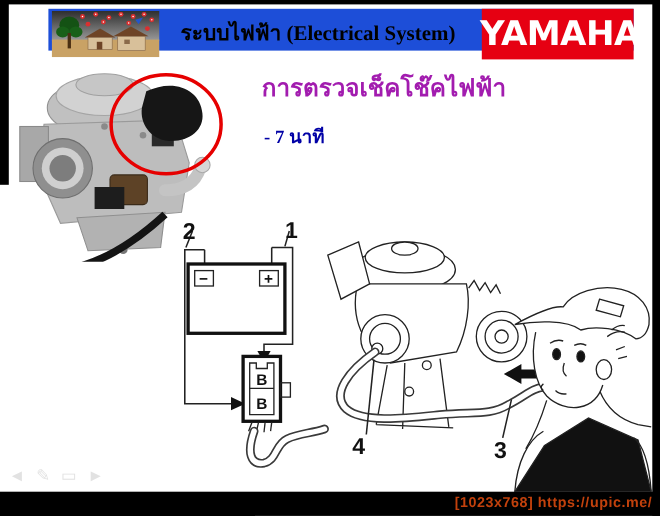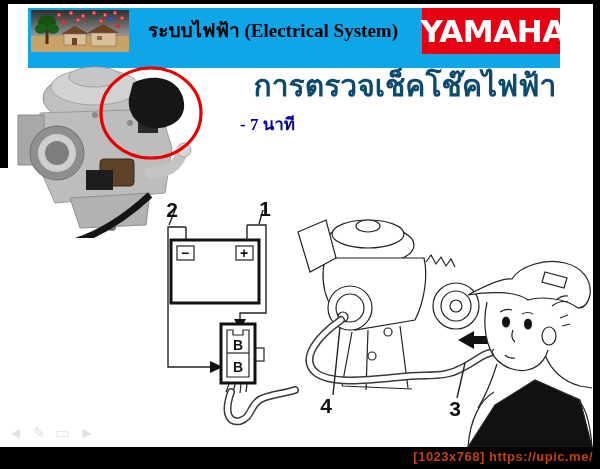--- a/index.html
+++ b/index.html
@@ -5,33 +5,33 @@
   html,body{margin:0;padding:0;background:#555;}
   #stage{position:relative;width:600px;height:469px;background:#ffffff;overflow:hidden;
          font-family:"Liberation Sans","DejaVu Sans",sans-serif;}
   .framebar{position:absolute;background:#000;}
   #frame-top{left:0;top:0;width:600px;height:4px;}
   #frame-right{left:593px;top:0;width:7px;height:469px;}
   #frame-bottom{left:0;top:447px;width:600px;height:22px;}
   #frame-left{left:0;top:0;width:8px;height:168px;}
 
   
-  #banner{position:absolute;left:28px;top:8px;width:532px;height:60px;background:#0ea5e9;}
+  #banner{position:absolute;left:44px;top:8px;width:532px;height:38px;background:#1d4ed8;}
   #banner-scene{position:absolute;left:3px;top:2px;width:98px;height:42px;}
   #banner-title{position:absolute;left:100px;right:142px;top:0;height:46px;line-height:46px;
     text-align:center;color:#000;font-weight:bold;font-size:19px;
     font-family:"Liberation Serif","DejaVu Serif",serif;}
   #logo-block{position:absolute;right:0;top:0;width:138px;height:46px;background:#e60012;
     display:flex;align-items:center;justify-content:center;gap:4px;}
   #logo-text{color:#fff;font-weight:bold;font-size:31px;letter-spacing:-0.5px;
     font-family:"DejaVu Sans","Liberation Sans",sans-serif;}
 
   
-  #slide-title{position:absolute;left:238px;top:62px;width:334px;text-align:center;
-    font-size:30px;font-weight:bold;color:#0c4a6e;
+  #slide-title{position:absolute;left:238px;top:62px;width:334px;text-align:left;
+    font-size:22px;font-weight:bold;color:#a21caf;
     font-family:"Liberation Serif","DejaVu Serif",serif;}
   #bullets{position:absolute;left:240px;top:110px;font-size:17px;font-weight:bold;
     line-height:29px;font-family:"Liberation Serif","DejaVu Serif",serif;}
 
   
   #carb-photo{position:absolute;left:0;top:53px;width:238px;height:185px;}
   #diagram{position:absolute;left:0;top:190px;width:600px;height:257px;}
 
   
   svg .ln{stroke:#222;fill:none;stroke-width:1.4;}

